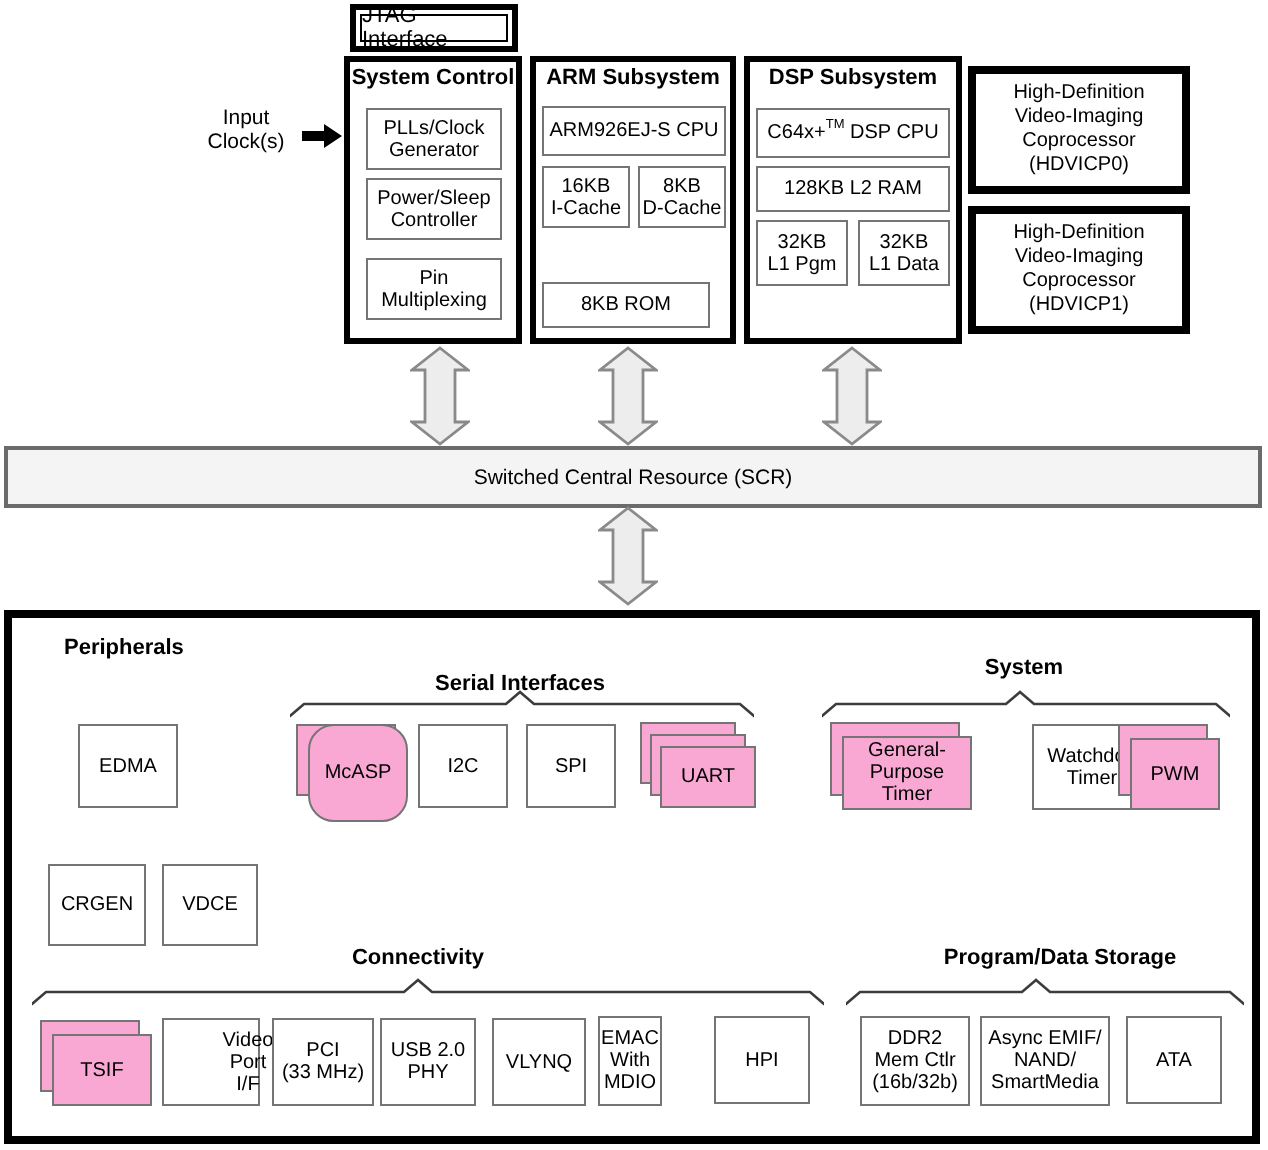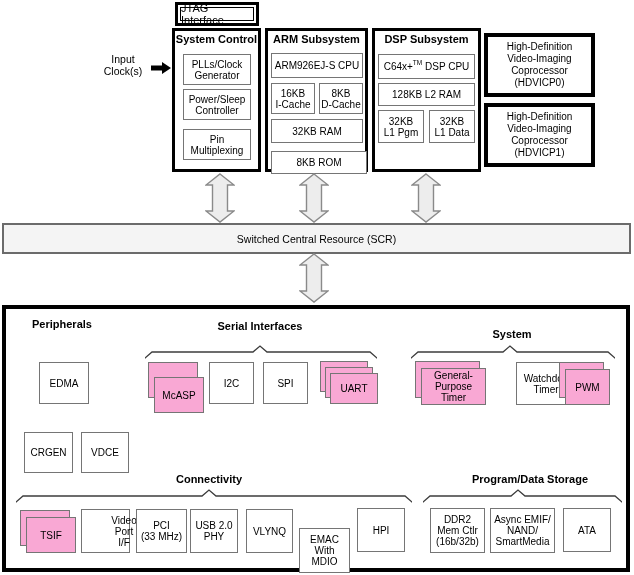--- a/index.html
+++ b/index.html
@@ -57,22 +57,21 @@
   <div class="abs btitle" style="left:172px;top:33px;width:89px;">System Control</div>
   <div class="abs gbox" style="left:183px;top:54px;width:68px;height:31px;">PLLs/Clock<br>Generator</div>
   <div class="abs gbox" style="left:183px;top:89px;width:68px;height:31px;">Power/Sleep<br>Controller</div>
   <div class="abs gbox" style="left:183px;top:129px;width:68px;height:31px;">Pin<br>Multiplexing</div>
 
   <div class="abs tbox" style="left:265px;top:28px;width:103px;height:144px;"></div>
   <div class="abs btitle" style="left:265px;top:33px;width:103px;">ARM Subsystem</div>
   <div class="abs gbox" style="left:271px;top:53px;width:92px;height:25px;">ARM926EJ-S CPU</div>
   <div class="abs gbox" style="left:271px;top:83px;width:44px;height:31px;">16KB<br>I-Cache</div>
   <div class="abs gbox" style="left:319px;top:83px;width:44px;height:31px;">8KB<br>D-Cache</div>
-  <div class="abs gbox" style="left:271px;top:119px;width:92px;height:24px;">32KB RAM</div>
-  <div class="abs gbox" style="left:271px;top:151px;width:96px;height:23px;">8KB ROM</div>
+  <div class="abs gbox" style="left:271px;top:141px;width:84px;height:23px;">8KB ROM</div>
 
   <div class="abs tbox" style="left:372px;top:28px;width:109px;height:144px;"></div>
   <div class="abs btitle" style="left:372px;top:33px;width:109px;">DSP Subsystem</div>
   <div class="abs gbox" style="left:378px;top:54px;width:97px;height:25px;">
     <span class="inlbl"><span>C64x+</span><sup>TM</sup> <span>DSP CPU</span></span>
   </div>
   <div class="abs gbox" style="left:378px;top:83px;width:97px;height:23px;">128KB L2 RAM</div>
   <div class="abs gbox" style="left:378px;top:110px;width:46px;height:33px;">32KB<br>L1 Pgm</div>
   <div class="abs gbox" style="left:429px;top:110px;width:46px;height:33px;">32KB<br>L1 Data</div>
 
@@ -93,35 +92,35 @@
     <span>Switched Central Resource (SCR)</span>
   </div>
 
   <svg class="abs varrow" style="left:299px;top:253px;" width="30" height="50">
     <polygon points="15,1 29,12 22.5,12 22.5,38 29,38 15,49 1,38 7.5,38 7.5,12 1,12"></polygon>
   </svg>
 
   <div class="abs tbox4" style="left:2px;top:305px;width:628px;height:267px;"></div>
   <div class="abs btitle" style="left:32px;top:318px;width:80px;text-align:left;">Peripherals</div>
 
-  <div class="abs btitle" style="left:195px;top:320px;width:130px;">Serial Interfaces</div>
+  <div class="abs btitle" style="left:195px;top:336px;width:130px;">Serial Interfaces</div>
   <svg class="abs brace" style="left:145px;top:345px;" width="232" height="14">
     <polyline points="0,13 7,7 108,7 115,1 122,7 225,7 232,13"></polyline>
   </svg>
 
   <div class="abs btitle" style="left:452px;top:328px;width:120px;">System</div>
   <svg class="abs brace" style="left:411px;top:345px;" width="204" height="14">
     <polyline points="0,13 7,7 92,7 99,1 106,7 197,7 204,13"></polyline>
   </svg>
 
   <div class="abs gbox" style="left:39px;top:362px;width:50px;height:42px;">EDMA</div>
 
   <div class="abs" style="left:148px;top:362px;width:56px;height:43px;">
     <div class="layer" style="left:0;top:0;width:50px;height:36px;"></div>
-    <div class="layer gbox" style="left:6px;top:15px;width:50px;height:36px;">McASP</div>
+    <div class="layer gbox" style="left:6px;top:0;width:50px;height:49px;border-radius:13px;">McASP</div>
   </div>
 
   <div class="abs gbox" style="left:209px;top:362px;width:45px;height:42px;">I2C</div>
   <div class="abs gbox" style="left:263px;top:362px;width:45px;height:42px;">SPI</div>
 
   <div class="abs" style="left:320px;top:361px;width:58px;height:44px;">
     <div class="layer" style="left:0;top:0;width:48px;height:31px;"></div>
     <div class="layer" style="left:5px;top:6px;width:48px;height:31px;"></div>
     <div class="layer gbox" style="left:10px;top:12px;width:48px;height:31px;">UART</div>
   </div>
@@ -153,19 +152,19 @@
 
   <div class="abs" style="left:20px;top:510px;width:34px;height:43px;">
     <div class="layer" style="left:0;top:0;width:50px;height:36px;"></div>
     <div class="layer gbox" style="left:6px;top:7px;width:50px;height:36px;">TSIF</div>
   </div>
 
   <div class="abs gbox" style="left:81px;top:509px;width:49px;height:44px;padding-left:37px;">Video<br>Port I/F</div>
   <div class="abs gbox" style="left:136px;top:509px;width:51px;height:44px;">PCI<br>(33 MHz)</div>
   <div class="abs gbox" style="left:190px;top:509px;width:48px;height:44px;">USB 2.0<br>PHY</div>
   <div class="abs gbox" style="left:246px;top:509px;width:47px;height:44px;">VLYNQ</div>
-  <div class="abs gbox" style="left:299px;top:508px;width:51px;height:45px;margin-top:20px;">EMAC<br>With<br>MDIO</div>
+  <div class="abs gbox" style="left:299px;top:508px;width:32px;height:45px;">EMAC<br>With<br>MDIO</div>
   <div class="abs gbox" style="left:357px;top:508px;width:48px;height:44px;">HPI</div>
   <div class="abs gbox" style="left:430px;top:508px;width:55px;height:45px;">DDR2<br>Mem Ctlr<br>(16b/32b)</div>
   <div class="abs gbox" style="left:490px;top:508px;width:65px;height:45px;">Async EMIF/<br>NAND/<br>SmartMedia</div>
   <div class="abs gbox" style="left:563px;top:508px;width:48px;height:44px;">ATA</div>
 
 </div>
 
 </body></html>

